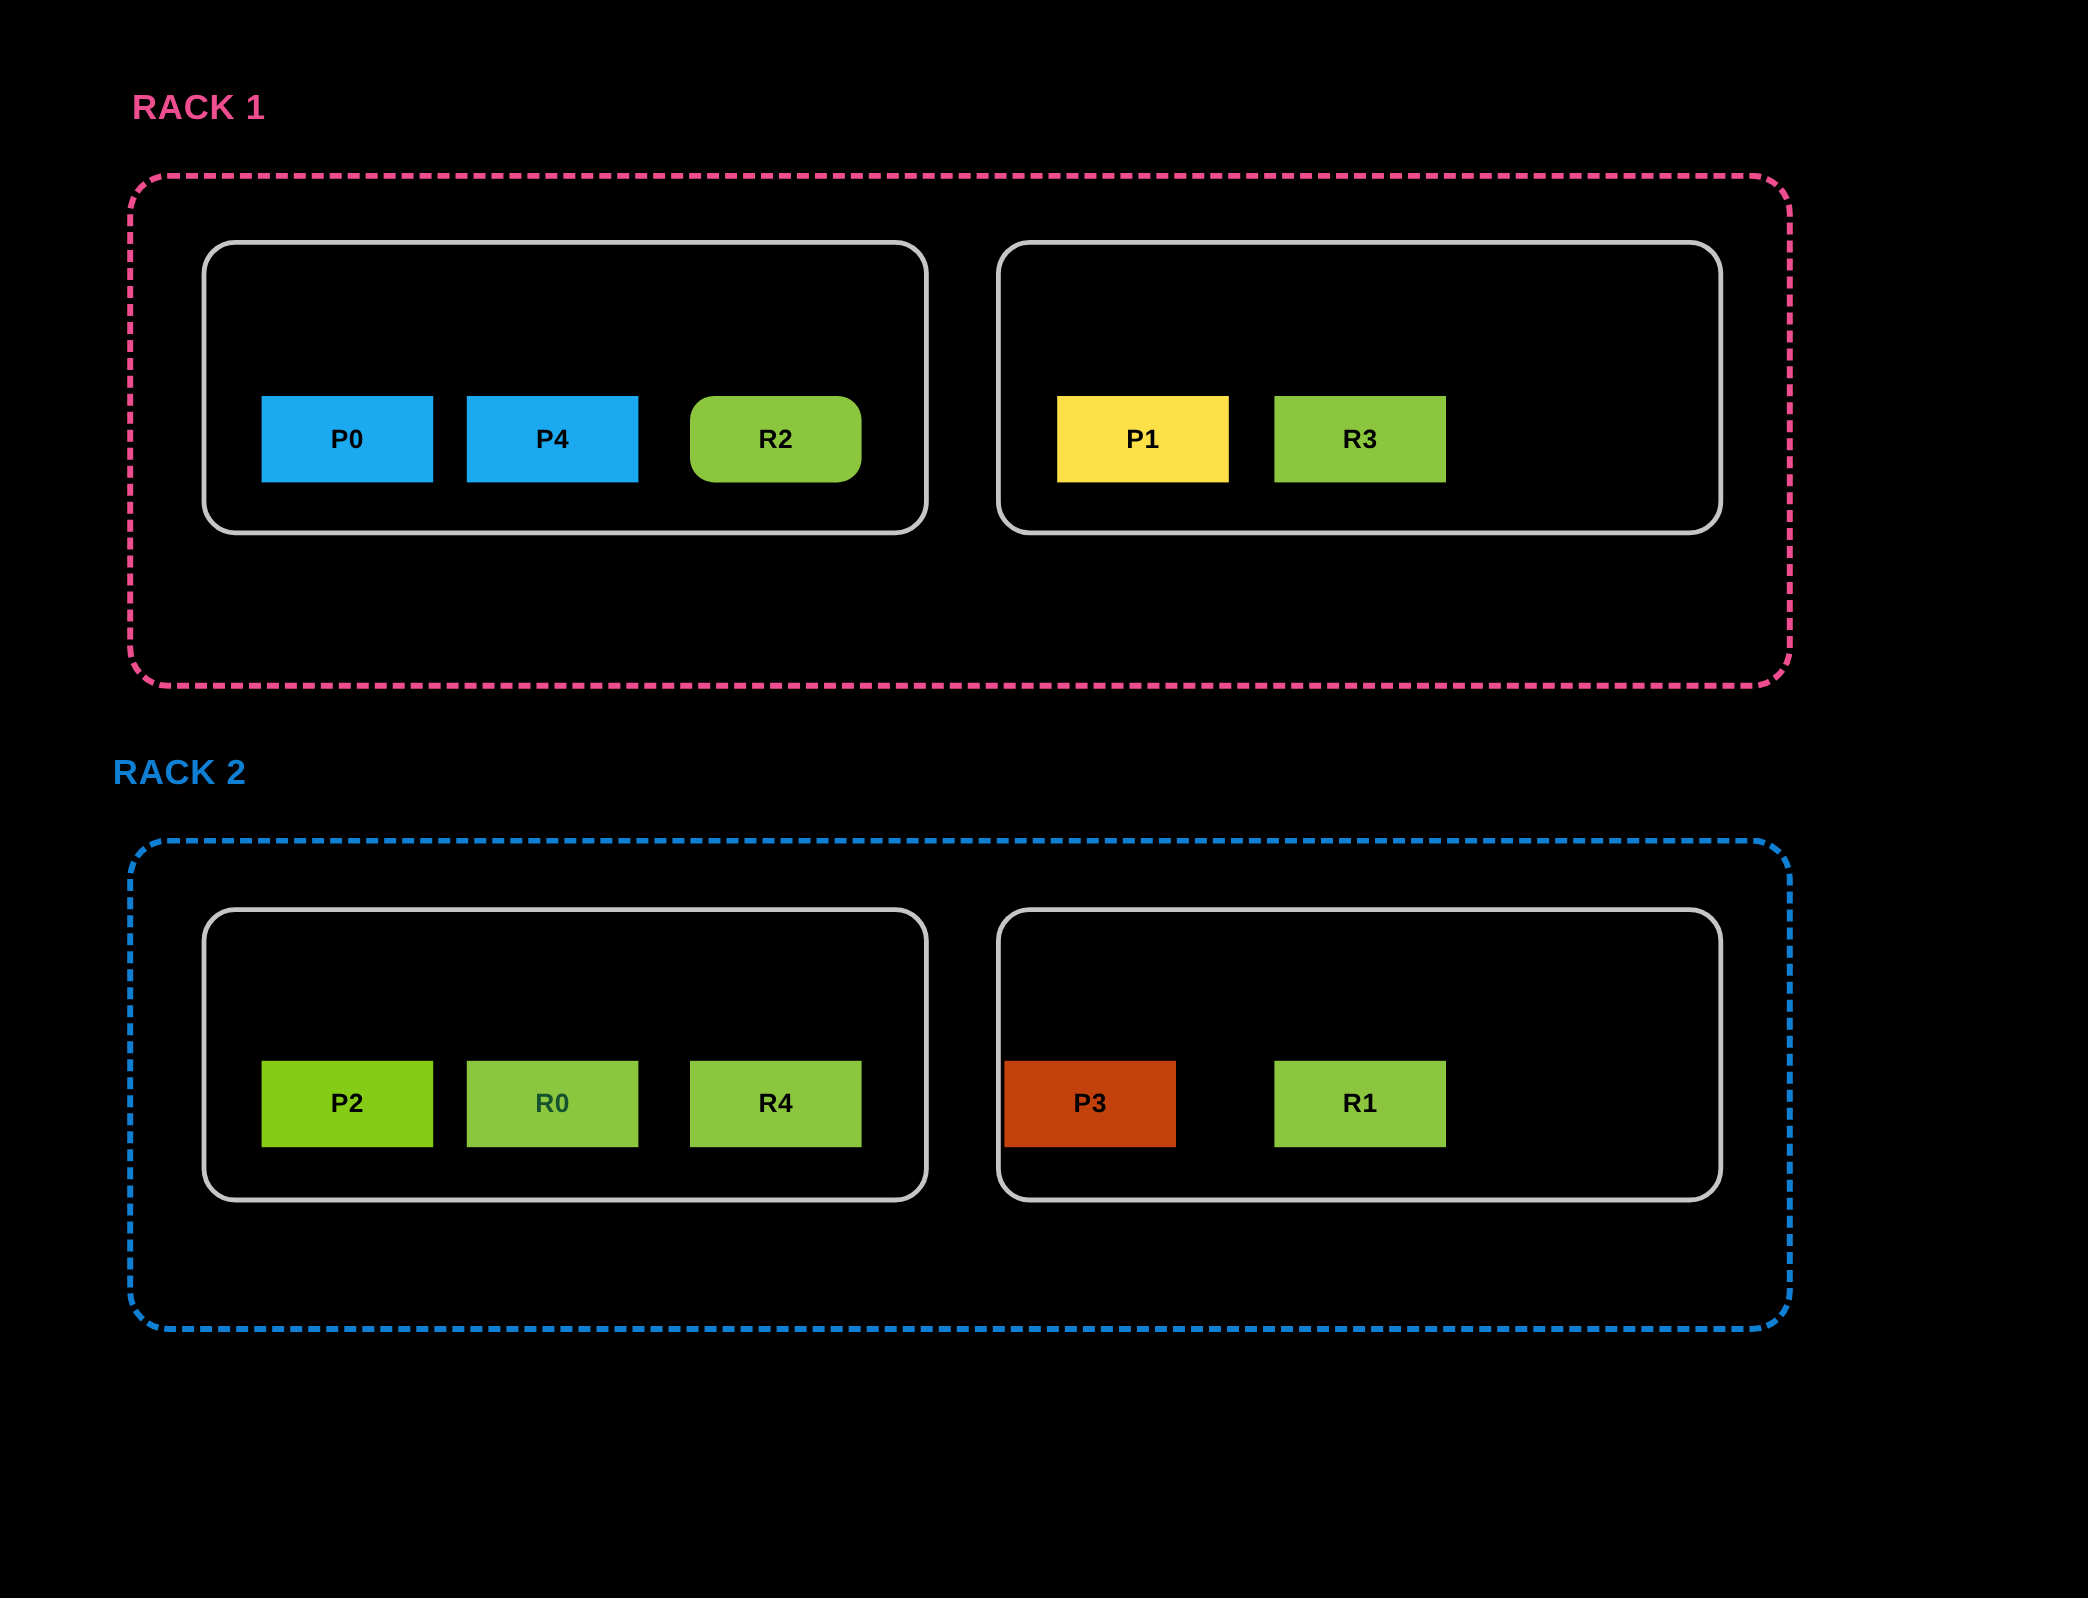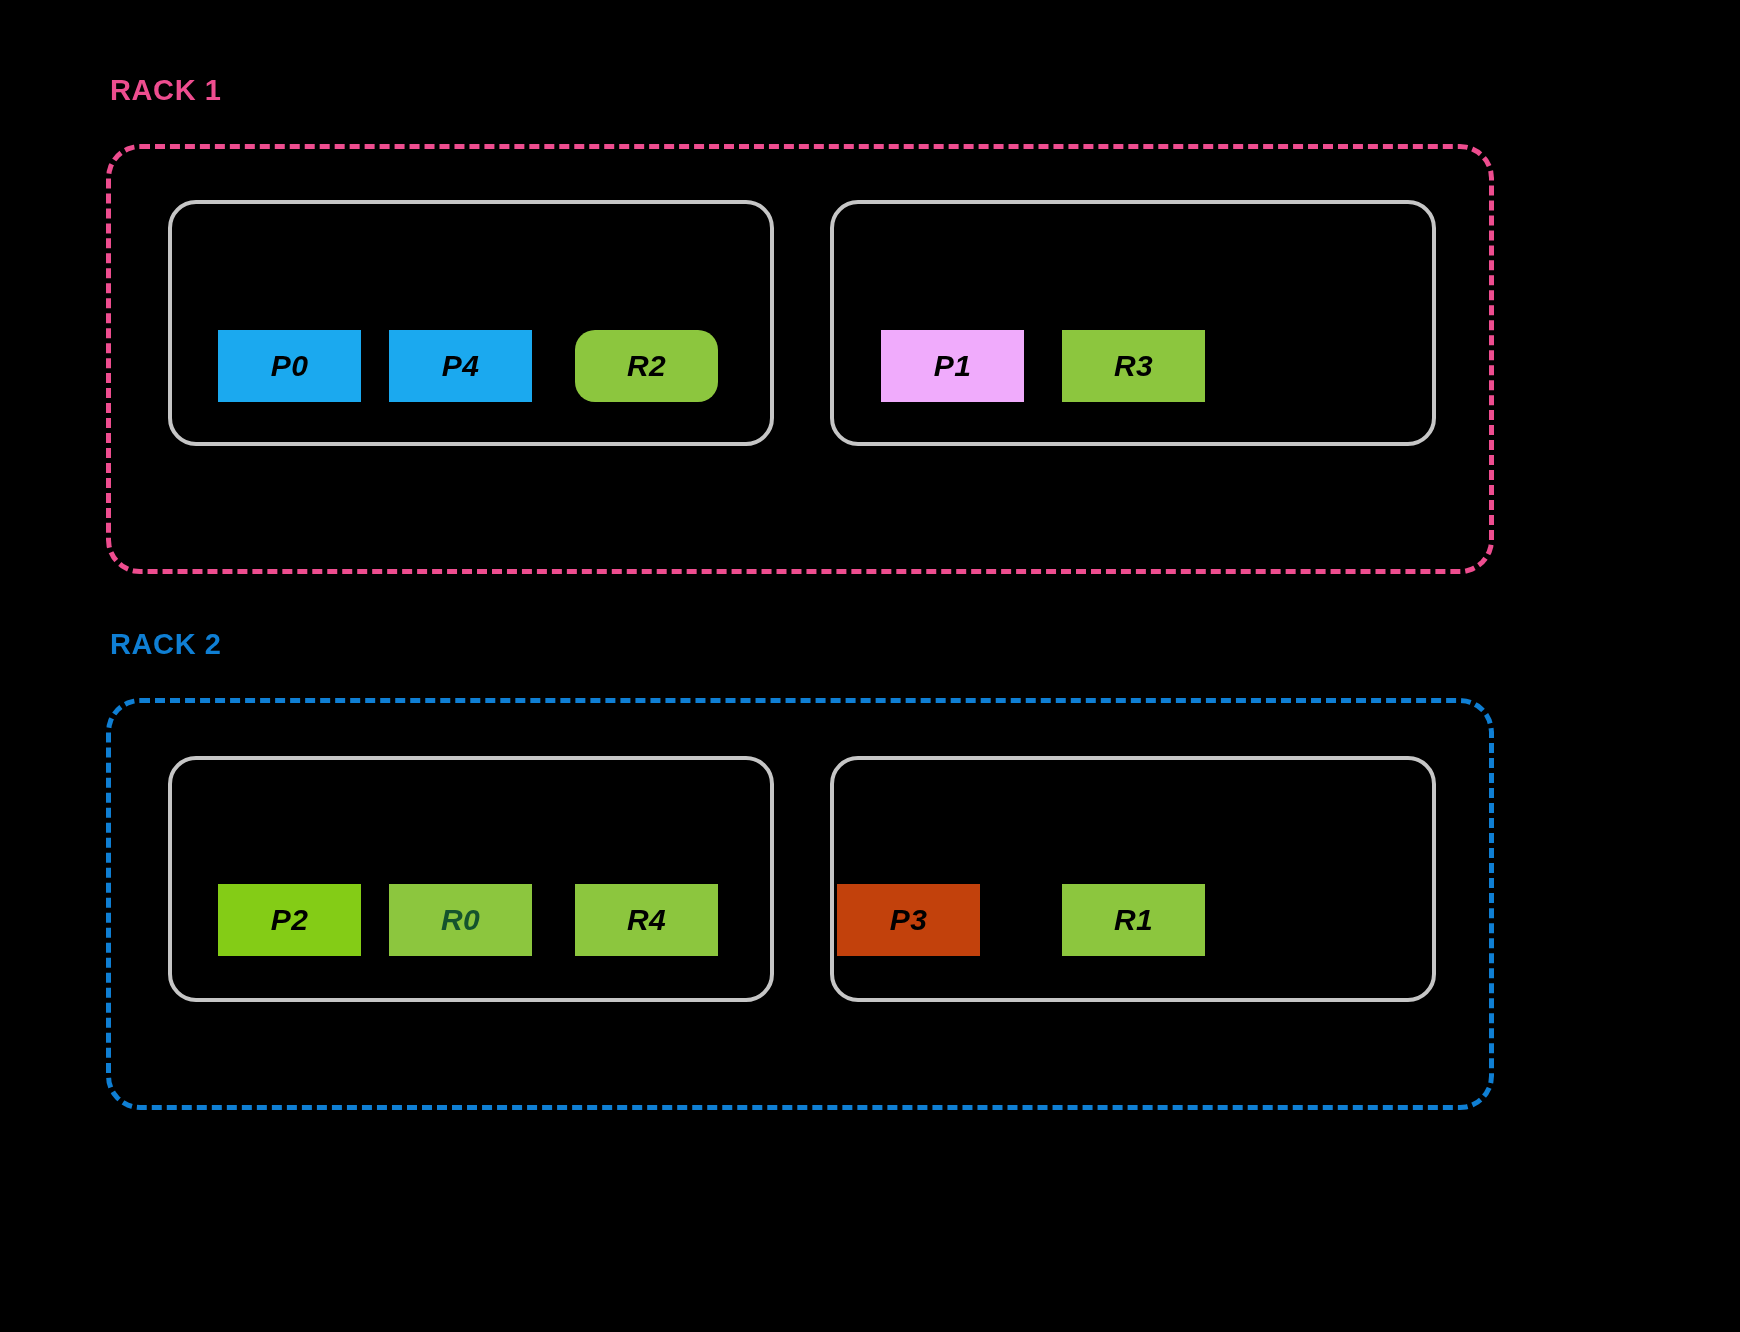--- a/index.html
+++ b/index.html
@@ -47,42 +47,41 @@
     background: transparent;
   }
 
   
   .chip {
     position: absolute;
     box-sizing: border-box;
     display: flex;
     align-items: center;
     justify-content: center;
-    font-size: 30px;
+    font-size: 22px;
     font-weight: 700;
     color: #000000;
     letter-spacing: 0.4px;
     line-height: 1;
-    font-style: italic;
   }
 </style>
 </head>
 <body>
 
 <div id="canvas">
     <div class="rack-label" style="left: 110px; top: 76px; color: rgb(238, 77, 143);">RACK 1</div>
     <div class="rack-box" style="left: 106px; top: 144px; width: 1388px; height: 430px; border-color: rgb(238, 77, 143);"></div>
     <div class="node-box" style="left: 168px; top: 200px; width: 606px; height: 246px; border-color: rgb(198, 198, 198);"></div>
     <div class="chip" style="left: 218px; top: 330px; width: 143px; height: 72px; background: rgb(27, 169, 239); color: rgb(0, 0, 0);">P0</div>
     <div class="chip" style="left: 389px; top: 330px; width: 143px; height: 72px; background: rgb(27, 169, 239); color: rgb(0, 0, 0);">P4</div>
     <div class="chip" style="left: 575px; top: 330px; width: 143px; height: 72px; background: rgb(140, 198, 62); color: rgb(0, 0, 0); border-radius: 20px;">R2</div>
     <div class="node-box" style="left: 830px; top: 200px; width: 606px; height: 246px; border-color: rgb(198, 198, 198);"></div>
-    <div class="chip" style="left: 881px; top: 330px; width: 143px; height: 72px; background: #f0abfc; color: rgb(0, 0, 0);">P1</div>
+    <div class="chip" style="left: 881px; top: 330px; width: 143px; height: 72px; background: #fde047; color: rgb(0, 0, 0);">P1</div>
     <div class="chip" style="left: 1062px; top: 330px; width: 143px; height: 72px; background: rgb(140, 198, 62); color: rgb(0, 0, 0);">R3</div>
-    <div class="rack-label" style="left: 110px; top: 630px; color: rgb(15, 127, 212);">RACK 2</div>
+    <div class="rack-label" style="left: 94px; top: 630px; color: rgb(15, 127, 212);">RACK 2</div>
     <div class="rack-box" style="left: 106px; top: 698px; width: 1388px; height: 412px; border-color: rgb(15, 127, 212);"></div>
     <div class="node-box" style="left: 168px; top: 756px; width: 606px; height: 246px; border-color: rgb(198, 198, 198);"></div>
     <div class="chip" style="left: 218px; top: 884px; width: 143px; height: 72px; background: #84cc16; color: rgb(0, 0, 0); text-align: center;">P2</div>
     <div class="chip" style="left: 389px; top: 884px; width: 143px; height: 72px; background: rgb(140, 198, 62); color: #14532d;">R0</div>
     <div class="chip" style="left: 575px; top: 884px; width: 143px; height: 72px; background: rgb(140, 198, 62); color: rgb(0, 0, 0);">R4</div>
     <div class="node-box" style="left: 830px; top: 756px; width: 606px; height: 246px; border-color: rgb(198, 198, 198);"></div>
     <div class="chip" style="left: 837px; top: 884px; width: 143px; height: 72px; background: #c2410c; color: rgb(0, 0, 0);">P3</div>
     <div class="chip" style="left: 1062px; top: 884px; width: 143px; height: 72px; background: rgb(140, 198, 62); color: rgb(0, 0, 0);">R1</div>
   </div>
 

